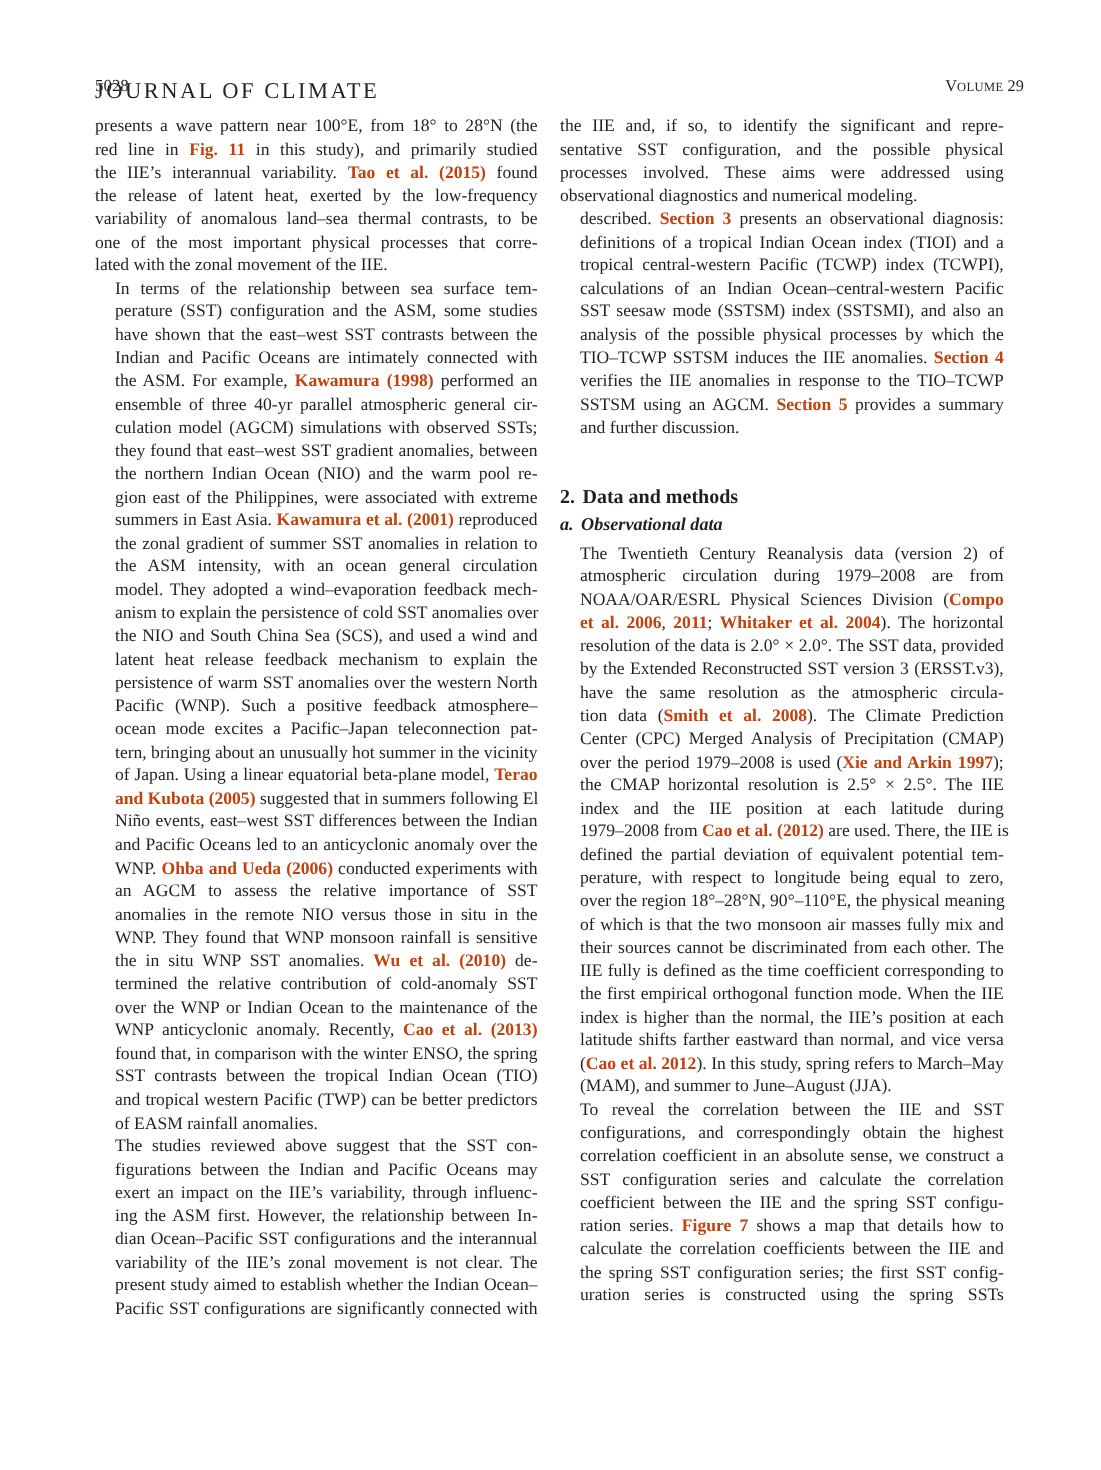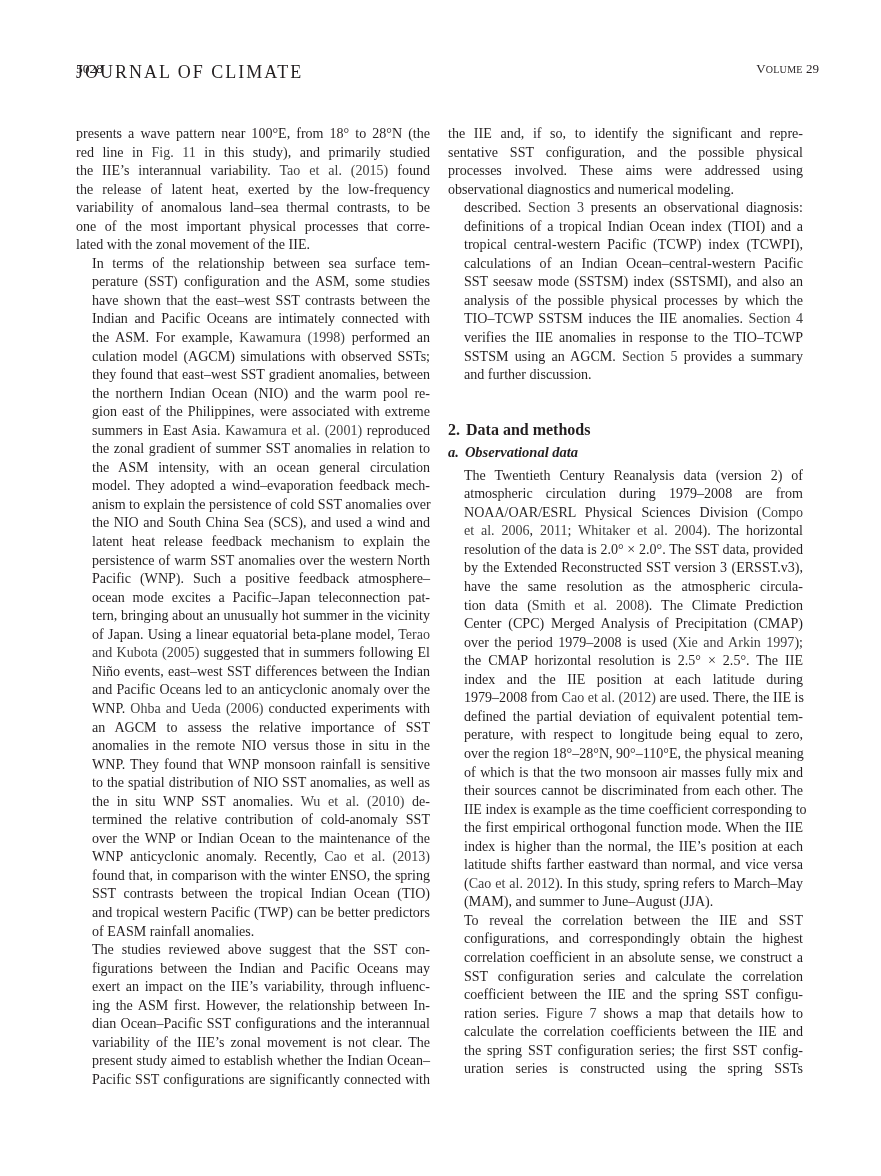--- a/index.html
+++ b/index.html
@@ -12,27 +12,27 @@
       position: absolute; top: 61px; left: 76px; width: 743px; height: 20px;
       font-size: 13.5px;
     }
     .running-head .page-no { position: absolute; left: 0; top: 0; }
     .running-head .journal { position: absolute; left: 0; right: 12px; text-align: left; letter-spacing: 2px; font-size: 18px; top: 1px; }
     .running-head .volume { position: absolute; right: 0; top: 0; font-size: 13px; }
     .running-head .volume .sc { font-size: 10px; letter-spacing: 0.3px; }
     .col {
       position: absolute; top: 92px; width: 354px;
       font-size: 14.05px; line-height: 18.55px;
-      text-align: justify; hyphens: none; margin-top: 32px;
+      text-align: justify; hyphens: none;
     }
     .col.left { left: 76px; }
     .col.right { left: 448px; width: 355px; }
     .col p { margin: 0; text-indent: 0; }
     .col p.indent { text-indent: 16px; }
-    a.ref { color: #404040; text-decoration: none; }
+    a.ref { color: #c2410c; text-decoration: none; font-weight: bold; }
     .section-heading {
       font-weight: bold; font-size: 16px; margin: 37px 0 0 0; text-align: left;
       line-height: 18.55px;
     }
     .section-heading .num { margin-right: 6px; }
     .subsection-heading {
       font-style: italic; font-size: 14.5px; margin: 4px 0 4px 0; text-align: left;
       line-height: 18.55px;
       font-weight: bold;
     }
@@ -58,20 +58,21 @@
       <span class="line"><span>variability of anomalous land–sea thermal contrasts, to be</span></span>
       <span class="line"><span>one of the most important physical processes that corre-</span></span>
       <span class="line last"><span>lated with the zonal movement of the IIE.</span></span>
     </p>
   <p class="indent">
       <span class="line"><span>In terms of the relationship between sea surface tem-</span></span>
       <span class="line"><span>perature (SST) configuration and the ASM, some studies</span></span>
       <span class="line"><span>have shown that the east–west SST contrasts between the</span></span>
       <span class="line"><span>Indian and Pacific Oceans are intimately connected with</span></span>
       <span class="line"><span>the ASM. For example, </span><a class="ref" href="#">Kawamura (1998)</a><span> performed an</span></span>
+      <span class="line"><span>ensemble of three 40-yr parallel atmospheric general cir-</span></span>
       <span class="line"><span>culation model (AGCM) simulations with observed SSTs;</span></span>
       <span class="line"><span>they found that east–west SST gradient anomalies, between</span></span>
       <span class="line"><span>the northern Indian Ocean (NIO) and the warm pool re-</span></span>
       <span class="line"><span>gion east of the Philippines, were associated with extreme</span></span>
       <span class="line"><span>summers in East Asia. </span><a class="ref" href="#">Kawamura et al. (2001)</a><span> reproduced</span></span>
       <span class="line"><span>the zonal gradient of summer SST anomalies in relation to</span></span>
       <span class="line"><span>the ASM intensity, with an ocean general circulation</span></span>
       <span class="line"><span>model. They adopted a wind–evaporation feedback mech-</span></span>
       <span class="line"><span>anism to explain the persistence of cold SST anomalies over</span></span>
       <span class="line"><span>the NIO and South China Sea (SCS), and used a wind and</span></span>
@@ -81,21 +82,20 @@
       <span class="line"><span>ocean mode excites a Pacific–Japan teleconnection pat-</span></span>
       <span class="line"><span>tern, bringing about an unusually hot summer in the vicinity</span></span>
       <span class="line"><span>of Japan. Using a linear equatorial beta-plane model, </span><a class="ref" href="#">Terao</a></span>
       <span class="line"><a class="ref" href="#">and Kubota (2005)</a><span> suggested that in summers following El</span></span>
       <span class="line"><span>Niño events, east–west SST differences between the Indian</span></span>
       <span class="line"><span>and Pacific Oceans led to an anticyclonic anomaly over the</span></span>
       <span class="line"><span>WNP. </span><a class="ref" href="#">Ohba and Ueda (2006)</a><span> conducted experiments with</span></span>
       <span class="line"><span>an AGCM to assess the relative importance of SST</span></span>
       <span class="line"><span>anomalies in the remote NIO versus those in situ in the</span></span>
       <span class="line"><span>WNP. They found that WNP monsoon rainfall is sensitive</span></span>
-      <span class="line"><span>to the spatial distribution of NIO SST anomalies, as well as</span></span>
       <span class="line"><span>the in situ WNP SST anomalies. </span><a class="ref" href="#">Wu et al. (2010)</a><span> de-</span></span>
       <span class="line"><span>termined the relative contribution of cold-anomaly SST</span></span>
       <span class="line"><span>over the WNP or Indian Ocean to the maintenance of the</span></span>
       <span class="line"><span>WNP anticyclonic anomaly. Recently, </span><a class="ref" href="#">Cao et al. (2013)</a></span>
       <span class="line"><span>found that, in comparison with the winter ENSO, the spring</span></span>
       <span class="line"><span>SST contrasts between the tropical Indian Ocean (TIO)</span></span>
       <span class="line"><span>and tropical western Pacific (TWP) can be better predictors</span></span>
       <span class="line last"><span>of EASM rainfall anomalies.</span></span>
     </p>
   <p class="indent">
@@ -147,21 +147,21 @@
       <span class="line"><span>Center (CPC) Merged Analysis of Precipitation (CMAP)</span></span>
       <span class="line"><span>over the period 1979–2008 is used (</span><a class="ref" href="#">Xie and Arkin 1997</a><span>);</span></span>
       <span class="line"><span>the CMAP horizontal resolution is 2.5° × 2.5°. The IIE</span></span>
       <span class="line"><span>index and the IIE position at each latitude during</span></span>
       <span class="line"><span>1979–2008 from </span><a class="ref" href="#">Cao et al. (2012)</a><span> are used. There, the IIE is</span></span>
       <span class="line"><span>defined the partial deviation of equivalent potential tem-</span></span>
       <span class="line"><span>perature, with respect to longitude being equal to zero,</span></span>
       <span class="line"><span>over the region 18°–28°N, 90°–110°E, the physical meaning</span></span>
       <span class="line"><span>of which is that the two monsoon air masses fully mix and</span></span>
       <span class="line"><span>their sources cannot be discriminated from each other. The</span></span>
-      <span class="line"><span>IIE index is example as the time coefficient corresponding to</span></span>
+      <span class="line"><span>IIE fully is defined as the time coefficient corresponding to</span></span>
       <span class="line"><span>the first empirical orthogonal function mode. When the IIE</span></span>
       <span class="line"><span>index is higher than the normal, the IIE’s position at each</span></span>
       <span class="line"><span>latitude shifts farther eastward than normal, and vice versa</span></span>
       <span class="line"><span>(</span><a class="ref" href="#">Cao et al. 2012</a><span>). In this study, spring refers to March–May</span></span>
       <span class="line last"><span>(MAM), and summer to June–August (JJA).</span></span>
     </p>
   <p class="indent">
       <span class="line"><span>To reveal the correlation between the IIE and SST</span></span>
       <span class="line"><span>configurations, and correspondingly obtain the highest</span></span>
       <span class="line"><span>correlation coefficient in an absolute sense, we construct a</span></span>

